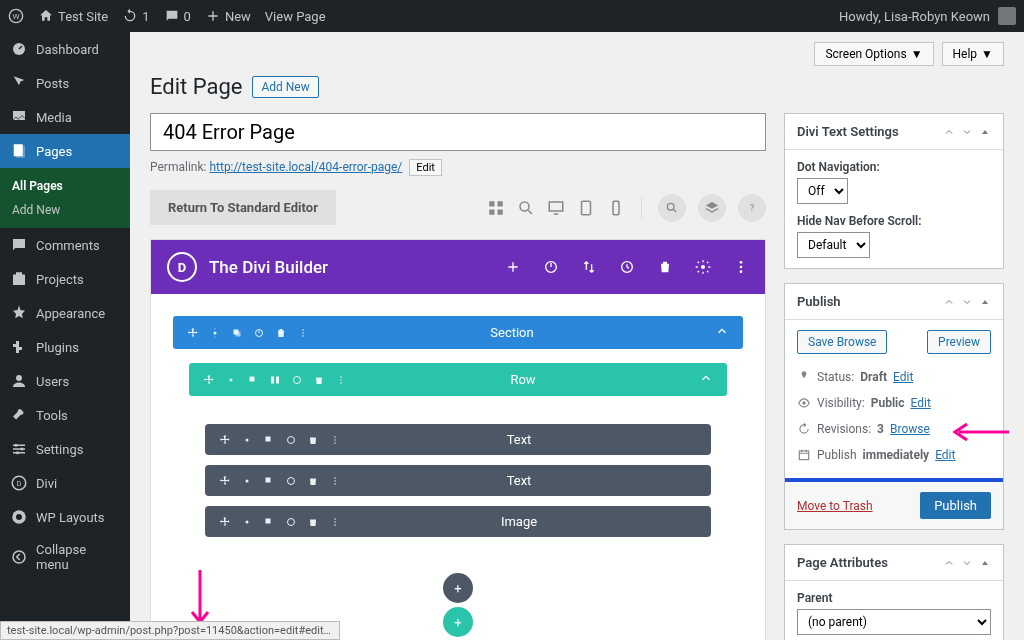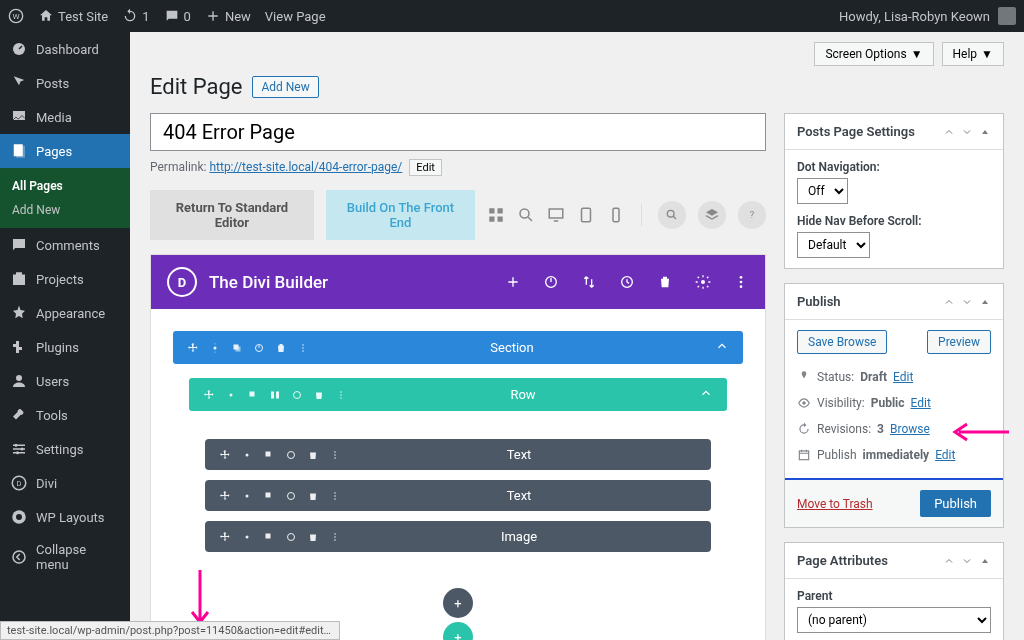--- a/index.html
+++ b/index.html
@@ -62,21 +62,21 @@
 .box{border:1px solid #c3c4c7;background:#fff;margin-bottom:14px}
 .box-head{border-bottom:1px solid #ddd;padding:10px 12px;display:flex;align-items:center;font-weight:600;font-size:13px}
 .box-head .ctrl{margin-left:auto;display:flex;gap:6px}
 .box-head .ctrl svg{width:12px;height:12px;fill:#787c82;cursor:pointer}
 .box-body{padding:10px 12px;font-size:12px}
 .box-body label{display:block;font-weight:600;margin-bottom:4px}
 .box-body select{border:1px solid #8c8f94;padding:4px 6px;font-size:12px;background:#fff}
 .pub-row{display:flex;align-items:flex-end;gap:6px;padding:6px 0;font-size:12px;color:#646970}
 .pub-row svg{width:14px;height:14px;fill:#82878c}
 .pub-row a{color:#2271b1;text-decoration:underline}
-.pub-foot{background:#f6f7f7;border-top:2px solid #1d4ed8;padding:10px 12px;display:flex;align-items:center}
+.pub-foot{background:#f6f7f7;border-top:4px solid #1d4ed8;padding:10px 12px;display:flex;align-items:center}
 .trash{color:#b32d2e;text-decoration:underline;font-size:12px;cursor:pointer}
 .btn-pub{margin-left:auto;background:#2271b1;color:#fff;border:none;padding:6px 14px;font-size:13px;cursor:pointer;border-radius:2px}
 .btn-s{border:1px solid #2271b1;color:#2271b1;background:#f6f7f7;padding:4px 10px;font-size:12px;cursor:pointer;border-radius:2px}
 .arrow-pink{position:absolute;pointer-events:none}
 .status-bar{position:fixed;bottom:0;left:0;background:#f0f0f0;border:1px solid #bbb;font-size:11px;padding:2px 6px;color:#555;max-width:340px;white-space:nowrap;overflow:hidden;text-overflow:ellipsis}
 </style>
 </head>
 <body>
 
 <div class="adminbar">
@@ -237,21 +237,20 @@
       <div class="col-main">
         <input class="title-input" value="404 Error Page" style="">
         <div class="permalink">
           <span>Permalink:</span>
           <a href="#">http://test-site.local/404-error-page/</a>
           <button class="btn-tiny">Edit</button>
         </div>
 
         <div class="builder-bar">
           <button class="btn-gray">Return To Standard Editor</button>
-          <button class="btn-teal">Build On The Front End</button>
           <div class="builder-icons">
             <div class="grp">
               <svg class="icn" viewBox="0 0 24 24">
                   <rect x="3" y="3" width="7" height="7"></rect>
                   <rect x="14" y="3" width="7" height="7"></rect>
                   <rect x="3" y="14" width="7" height="7"></rect>
                   <rect x="14" y="14" width="7" height="7"></rect>
                 </svg>
               <svg class="icn" viewBox="0 0 24 24">
                   <circle cx="10" cy="10" r="6" fill="none" stroke="#888" stroke-width="2"></circle>
@@ -474,21 +473,21 @@
 
         
         <svg class="arrow-pink" style="left:60px;bottom:10px" width="20" height="60">
             <path d="M10 0v50M2 42l8 10 8-10" stroke="#ff0095" stroke-width="3" fill="none"></path>
           </svg>
       </div>
 
       <div class="col-side">
         <div class="box">
           <div class="box-head">
-              <span>Posts Page Settings</span>
+              <span>Divi Text Settings</span>
               <div class="ctrl">
                 <svg viewBox="0 0 24 24">
                   <path d="M6 15l6-6 6 6" stroke="#787c82" fill="none" stroke-width="2"></path>
                 </svg>
                 <svg viewBox="0 0 24 24">
                   <path d="M6 9l6 6 6-6" stroke="#787c82" fill="none" stroke-width="2"></path>
                 </svg>
                 <svg viewBox="0 0 24 24">
                   <path d="M6 16l6-8 6 8z"></path>
                 </svg>

